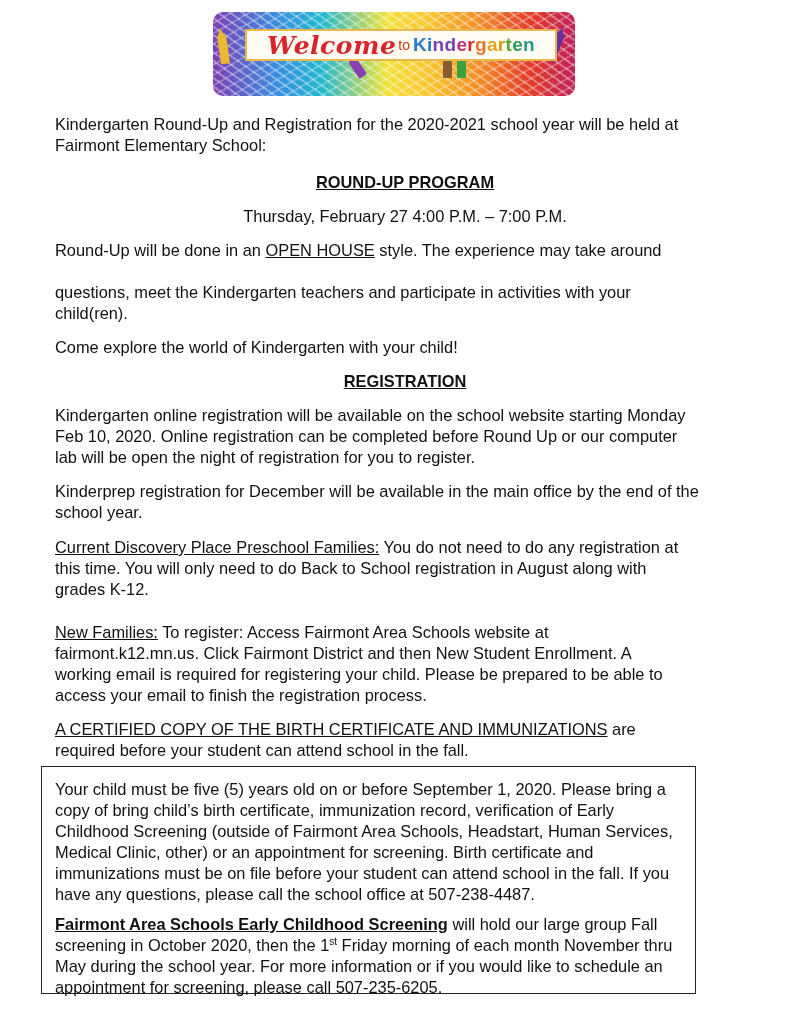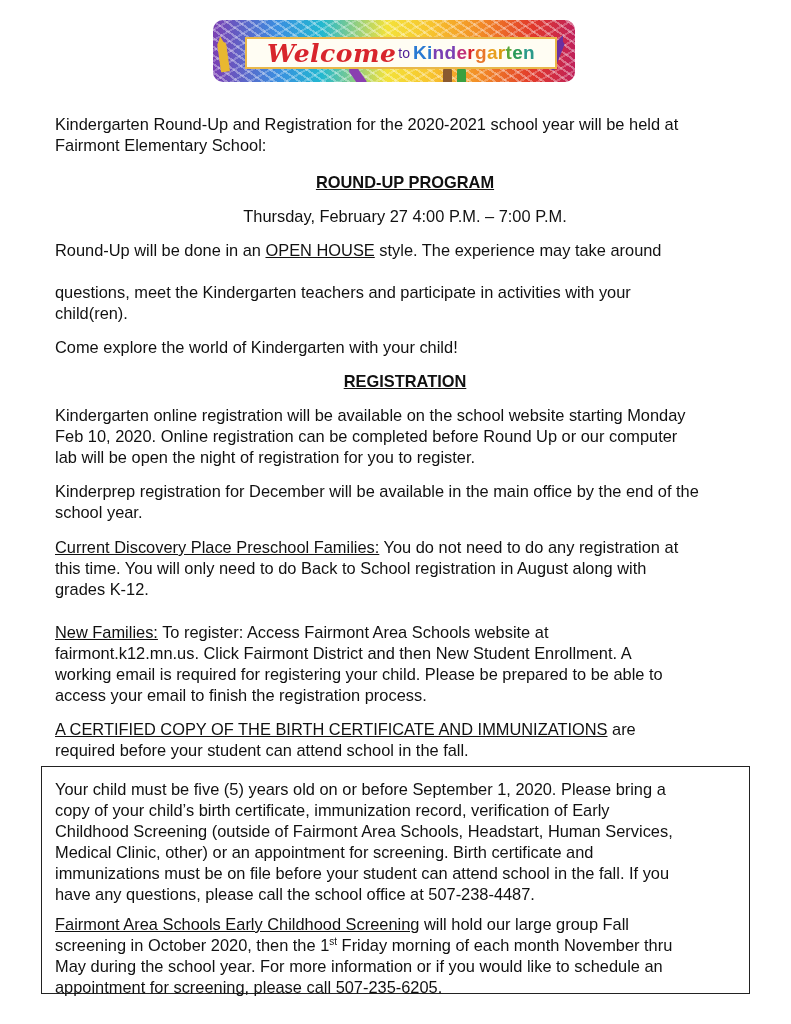--- a/index.html
+++ b/index.html
@@ -1,47 +1,47 @@
 <!DOCTYPE html>
 <html><head>
   <meta charset="utf-8">
   <style>
     html, body { margin: 0; padding: 0; background: #ffffff; }
     body { width: 791px; height: 1024px; position: relative; overflow: hidden;
       font-family: "Liberation Sans", sans-serif; color: #111; }
-    .banner { position: absolute; left: 213px; top: 20px; width: 362px; height: 62px;
+    .banner { position: absolute; left: 213px; top: 12px; width: 362px; height: 84px;
       border-radius: 10px;
       background: linear-gradient(90deg, #7b3fb3 0%, #3a8fe0 18%, #22b8d0 30%, #f3e23a 48%, #f7c52e 60%, #f28b26 74%, #e23a2a 88%, #c0205a 100%);
       overflow: hidden; }
     .banner-scribble { position: absolute; inset: 0;
       background:
         repeating-linear-gradient(35deg, rgba(255,255,255,0.35) 0 2px, transparent 2px 7px),
         repeating-linear-gradient(-30deg, rgba(255,255,255,0.25) 0 2px, transparent 2px 9px); }
     .banner-panel { position: absolute; left: 32px; top: 17px; width: 312px; height: 32px;
       background: #fffdf3; border: 2px solid #e9b84a; box-sizing: border-box;
       display: flex; align-items: center; justify-content: center; white-space: nowrap; }
     .banner-welcome { font-family: "DejaVu Serif", serif; font-style: italic; font-weight: bold;
       font-size: 25px; color: #d8252c; letter-spacing: 0.5px; }
-    .banner-to { font-size: 14px; color: #4c1d95; margin-left: 2px; margin-right: 3px; }
+    .banner-to { font-size: 14px; color: #c2410c; margin-left: 2px; margin-right: 3px; }
     .banner-kinder { font-size: 19px; font-weight: bold; letter-spacing: 0.3px; }
     .kl { display: inline-block; }
     .crayon { position: absolute; width: 9px; height: 30px; border-radius: 3px 3px 1px 1px; }
     .crayon::before { content: ""; position: absolute; left: 1px; top: -6px; width: 0; height: 0;
       border-left: 3.5px solid transparent; border-right: 3.5px solid transparent; border-bottom: 7px solid currentColor; }
 
     .doc { position: absolute; left: 47px; top: 0; width: 700px; font-size: 16.4px; line-height: 21px; }
     .p { position: absolute; left: 0; width: 700px; margin: 8px; }
     .center { text-align: center; }
     .heading { font-weight: bold; text-decoration: underline; }
     u { text-decoration: underline; }
 
-    .box { position: absolute; left: 41px; top: 766px; width: 709px; height: 228px;
+    .box { position: absolute; left: 41px; top: 766px; width: 655px; height: 228px;
       border: 1.5px solid #222; box-sizing: border-box; }
     .box .p { left: 5px; width: 700px; }
-    .bold-u { font-weight: normal; text-decoration: underline; }
+    .bold-u { font-weight: bold; text-decoration: underline; }
     sup { font-size: 10px; line-height: 0; vertical-align: 6px; }
   </style>
 </head>
 <body>
 
 <div class="banner">
   <div class="banner-scribble"></div>
   <div class="crayon" style="left:6px;top:22px;background:#e8b830;color:#e8b830;transform:rotate(-8deg);"></div>
   <div class="crayon" style="left:140px;top:46px;background:#8a3fb0;color:#8a3fb0;transform:rotate(-35deg);height:20px;"></div>
   <div class="crayon" style="left:230px;top:48px;background:#8a5a30;color:#8a5a30;height:18px;"></div>
@@ -100,21 +100,21 @@
 
   <p class="p" style="top:711px;">
     <u>A CERTIFIED COPY OF THE BIRTH CERTIFICATE AND IMMUNIZATIONS</u><span> are</span><br>
     <span>required before your student can attend school in the fall.</span>
   </p>
 </div>
 
 <div class="box" style="font-size:16.4px;line-height:21px;">
   <p class="p" style="top:4px;">
     <span>Your child must be five (5) years old on or before September 1, 2020.  Please bring a</span><br>
-    <span>copy of your child’s birth certificate, immunization record, verification of Early</span><br>
+    <span>copy of bring child’s birth certificate, immunization record, verification of Early</span><br>
     <span>Childhood Screening (outside of Fairmont Area Schools, Headstart, Human Services,</span><br>
     <span>Medical Clinic, other) or an appointment for screening.  Birth certificate and</span><br>
     <span>immunizations must be on file before your student can attend school in the fall.  If you</span><br>
     <span>have any questions, please call the school office at 507-238-4487.</span>
   </p>
   <p class="p" style="top:139px;">
     <span class="bold-u">Fairmont Area Schools Early Childhood Screening</span><span> will hold our large group Fall</span><br>
     <span>screening in October 2020, then the 1</span><sup>st</sup><span> Friday morning of each month November thru</span><br>
     <span>May during the school year.  For more information or if you would like to schedule an</span><br>
     <span>appointment for screening, please call 507-235-6205.</span>

